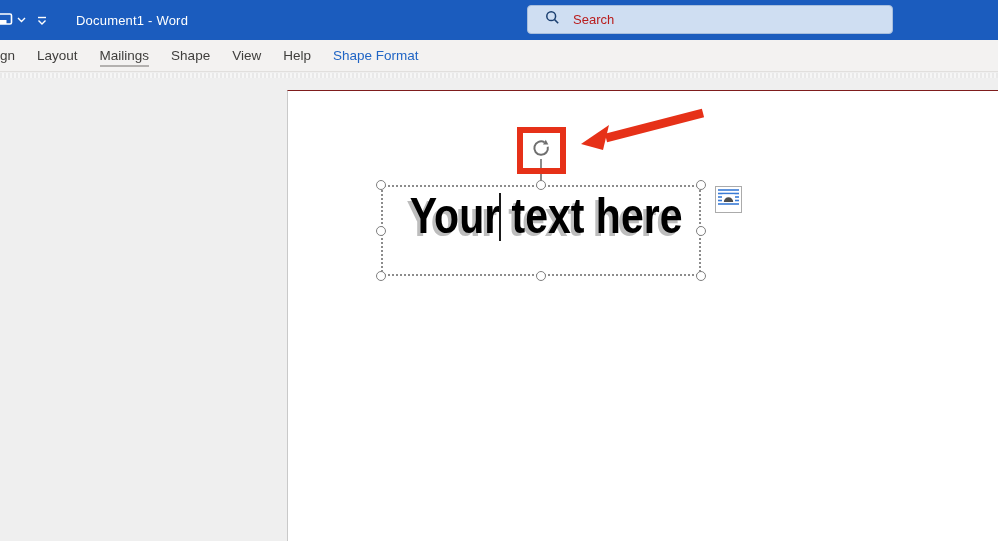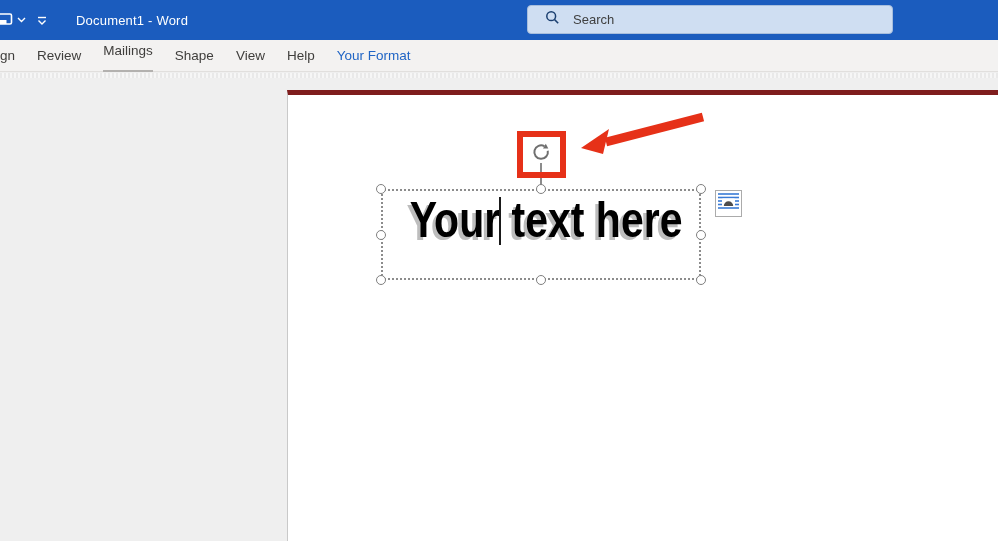--- a/index.html
+++ b/index.html
@@ -10,38 +10,38 @@
   .titlebar { position:absolute; left:0; top:0; width:998px; height:40px;
     background:#1b5cbe; display:flex; align-items:center; color:#fff; }
   .qat { display:flex; align-items:center; height:100%; }
   .qat-cut { margin-left:-5px; display:flex; align-items:center; }
   .qat span { display:inline-flex; align-items:center; justify-content:center; }
   .chev { margin-left:2px; margin-right:10px; }
   .window-title { margin-left:28px; font-size:13px; letter-spacing:.2px; }
   .searchbox { position:absolute; left:527px; top:5px; width:366px; height:29px;
     background:#cfdef2; border:1px solid #a8bedc; border-radius:4px;
     display:flex; align-items:center; padding-left:17px; cursor:text; }
-  .searchbox .stext { color:#404040; font-size:13px; margin-left:13px; }
+  .searchbox .stext { color:#b91c1c; font-size:13px; margin-left:13px; }
 
   
   .tabrow { position:absolute; left:0; top:40px; width:998px; height:32px;
     background:#f3f2f1; border-bottom:1px solid #e1dfdd;
     display:flex; align-items:stretch; }
   .tab { display:flex; align-items:center; padding:0 11px; font-size:13.5px;
     color:#3f3e3c; white-space:nowrap; cursor:pointer; }
   .tab.clip { margin-left:-38px; }
-  .tab.hovered span { border-bottom:2px solid #b3b1af; padding-bottom:12px; margin-bottom:-4px; }
+  .tab.hovered span { border-bottom:2px solid #b3b1af; padding-bottom:2px; margin-bottom:-4px; }
   .tab.contextual { color:#2065c5; }
 
   
   .workspace { position:absolute; left:0; top:73px; width:998px; height:468px; background:#efefef; }
   .texture { position:absolute; left:0; top:0; width:998px; height:5px;
     background:repeating-linear-gradient(90deg,#e9e9e9 0 2px,#f6f6f6 2px 4px); }
   .page { position:absolute; left:287px; top:17px; width:711px; height:451px;
-    background:#fff; border-top:5px solid #7f1d1d; border-left:1px solid #c9c9c9; }
+    background:#fff; border-top:1px solid #7f1d1d; border-left:1px solid #c9c9c9; }
 
   
   .selbox { position:absolute; left:93px; top:94px; width:320px; height:91px;
     border:2px dotted #8c8c8c; }
   .handle { position:absolute; width:10px; height:10px; background:#fff;
     border:1.5px solid #7f7f7f; border-radius:50%; z-index:6; cursor:pointer; }
 
   
   .rot-stem { position:absolute; left:252px; top:68px; width:2px; height:24px; background:#8c8c8c; }
   .rot-icon { position:absolute; left:242px; top:46px; width:22px; height:22px; cursor:pointer; }
@@ -99,36 +99,36 @@
       </span>
       <span class="stext">Search</span>
     </div>
   </div>
 
   <div class="tabrow">
     <div class="tab clip">
         <span>Design</span>
       </div>
     <div class="tab">
-        <span>Review</span>
+        <span>Layout</span>
       </div>
     <div class="tab hovered">
         <span>Mailings</span>
       </div>
     <div class="tab">
         <span>Shape</span>
       </div>
     <div class="tab">
         <span>View</span>
       </div>
     <div class="tab">
         <span>Help</span>
       </div>
     <div class="tab contextual">
-        <span>Your Format</span>
+        <span>Shape Format</span>
       </div>
   </div>
 
   <div class="workspace">
     <div class="texture"></div>
 
     <div class="page">
 
       <div class="selbox"></div>
 

